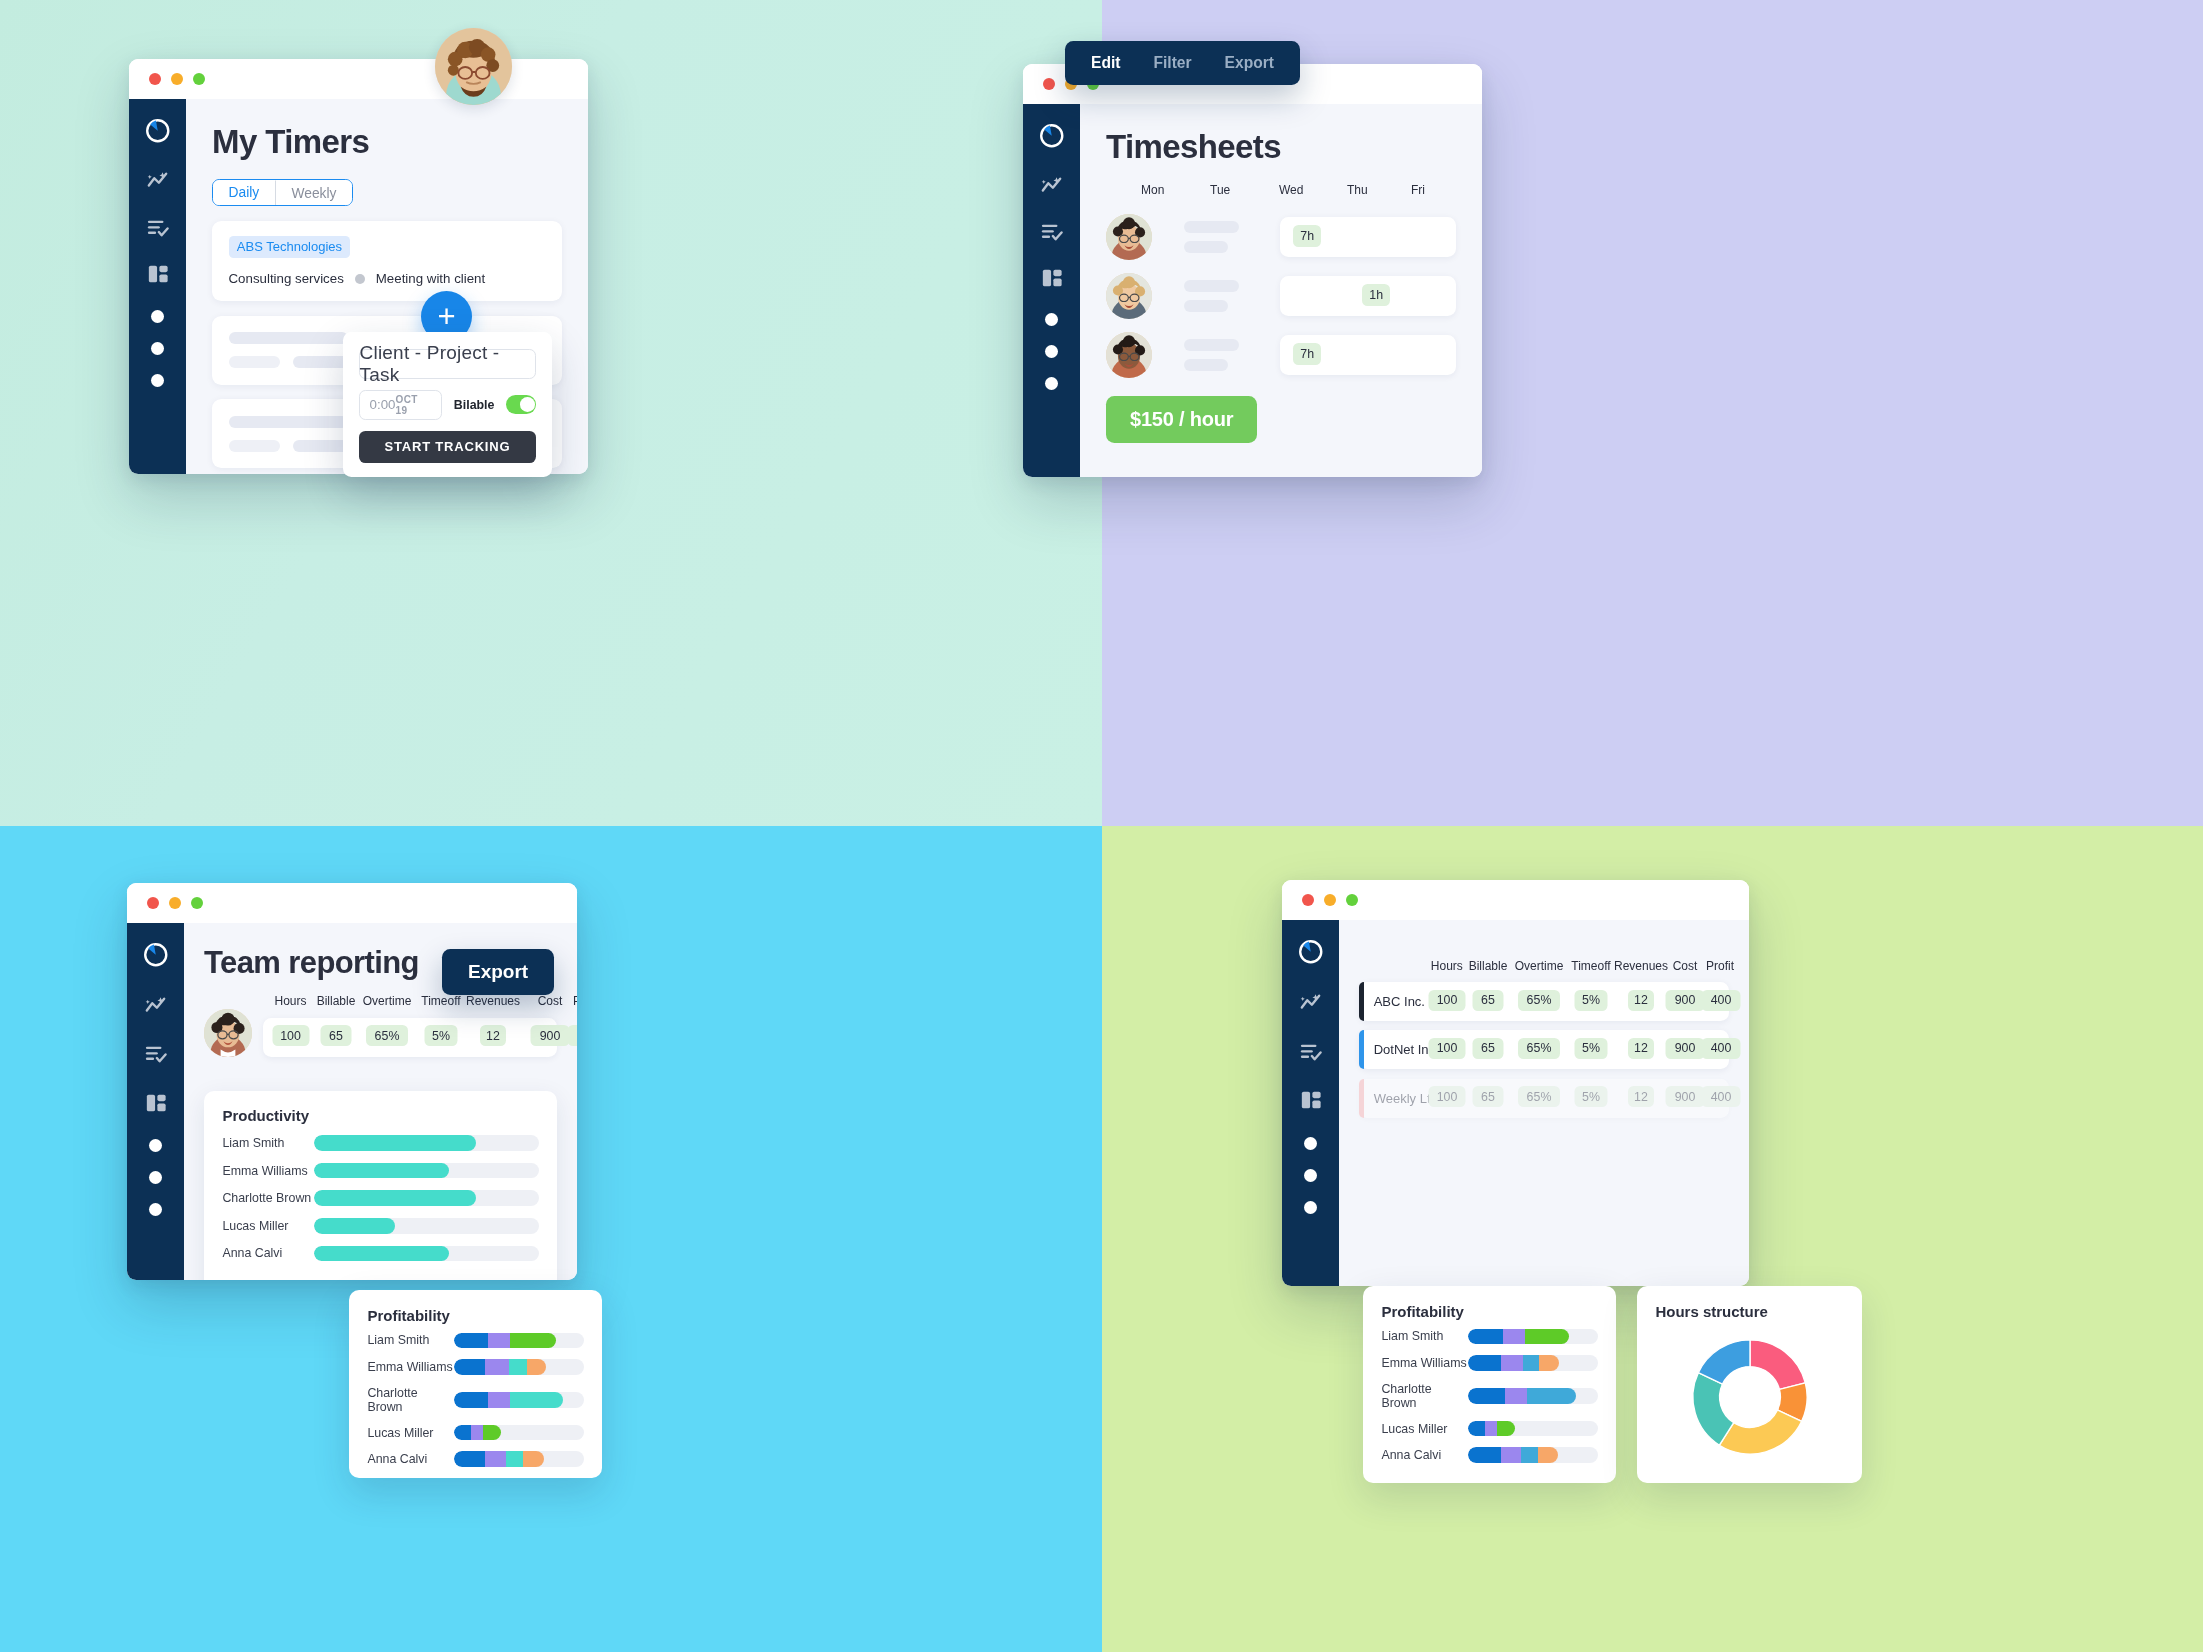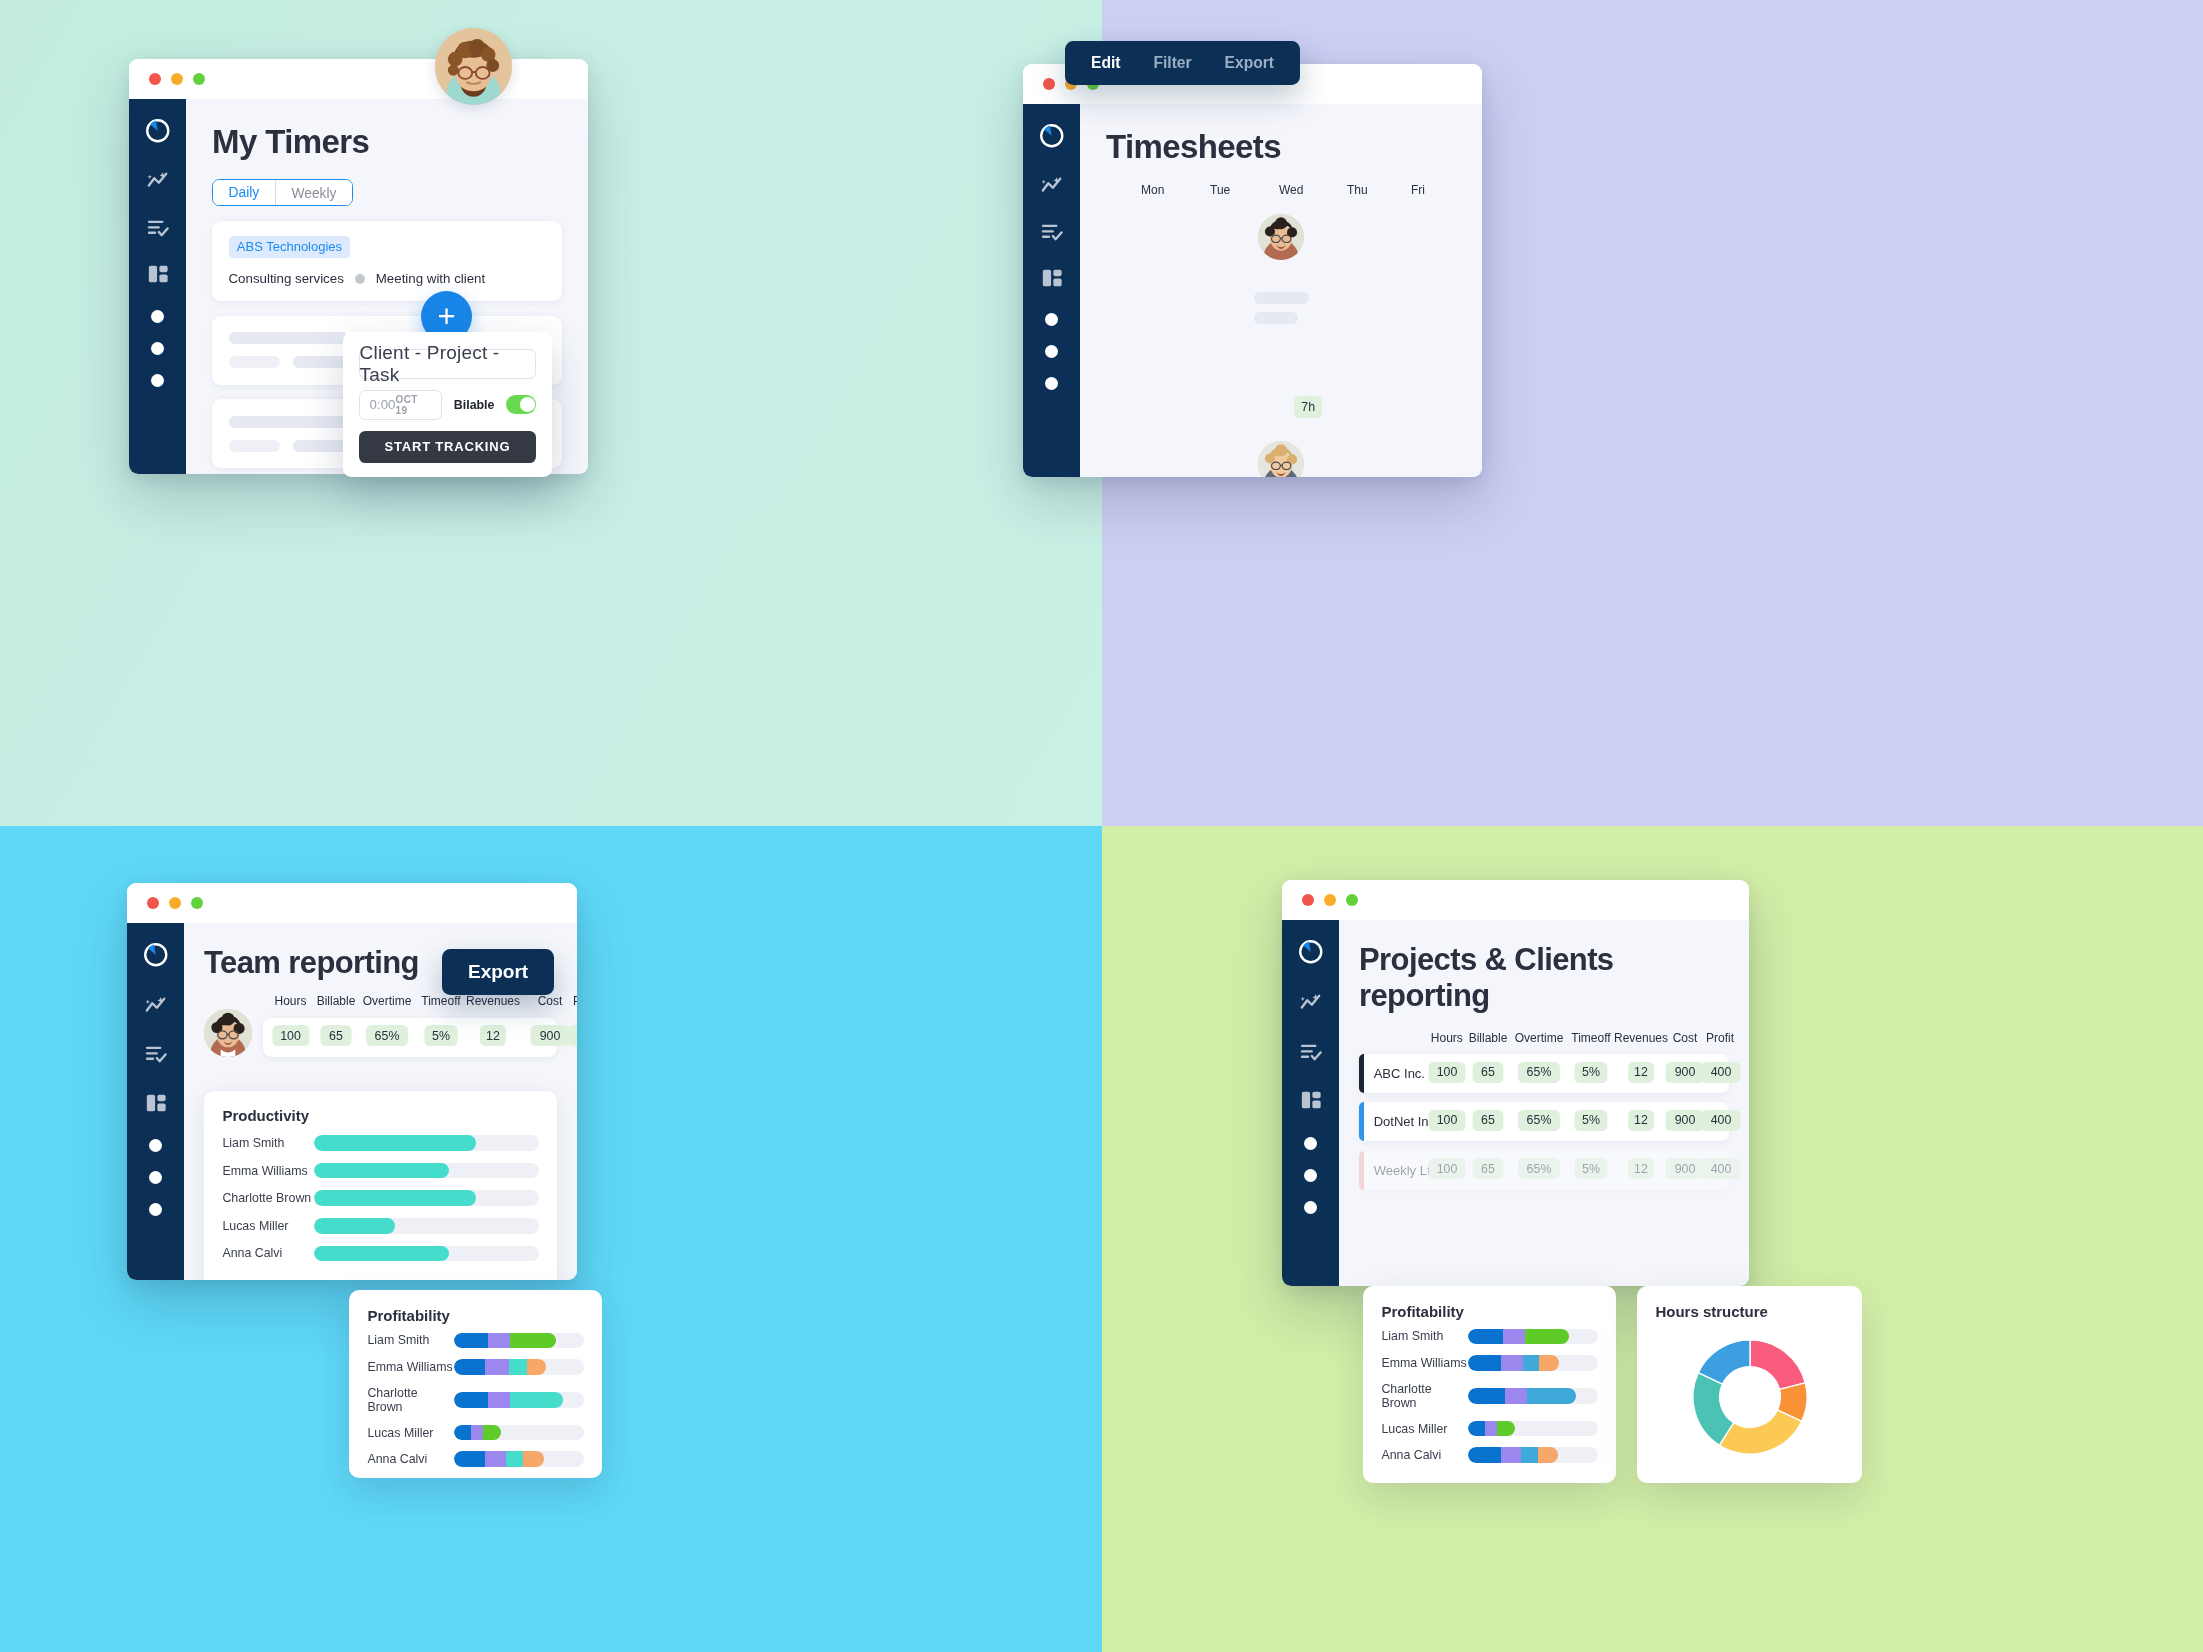--- a/index.html
+++ b/index.html
@@ -76,21 +76,21 @@
   #win-ts { left:1023px; top:64px; width:459px; height:413px; }
   .tabbar { position:absolute; background:#0c3055; border-radius:8.3px; display:flex; align-items:center; gap:33px; padding:0 26px; height:44px;
             box-shadow:0 13px 31px rgba(12,48,85,.26); z-index:5; }
   .tabbar div { font-size:15.6px; color:#9aaec4;font-weight:bold; }
   .tabbar div.active { color:#fff; font-weight:700; }
   .daycols { position:relative; height:18.4px; margin-top:5.5px; }
   .daycols span { position:absolute; font-size:12px; color:#2b2f3e; }
   .tsrow { background:#fff; border-radius:8.3px; height:40px; position:relative; box-shadow:0 1.8px 6.4px rgba(20,40,80,.06); }
   .hbadge { position:absolute; top:8.3px; background:#dff1dc; color:#2b2f3e; font-size:12.4px; border-radius:5.5px;
             padding:3.7px 7.3px; min-width:27.5px; text-align:center; }
-  .tsline { display:flex; align-items:center; gap:32px; margin-top:13px;flex-direction:column; }
+  .tsline { display:flex; align-items:center; gap:32px; margin-top:13px; }
   .rate { background:#73cb5d; color:#fff; border-radius:8.3px; font-size:20px; font-weight:700; padding:12px 24px;
           display:inline-block; letter-spacing:-0.2px; }
 
   
   #win-team { left:127px; top:883px; width:450px; height:397px; }
   .hdrs { position:relative; height:16.5px; }
   .hdrs span { position:absolute; font-size:12px; color:#2b2f3e; transform:translateX(-50%); }
   .statrow { background:#fff; border-radius:8.3px; height:39px; position:relative; box-shadow:0 1.8px 6.4px rgba(20,40,80,.06); }
   .sbadge { position:absolute; top:7.3px; background:#dff1dc; color:#2b2f3e; font-size:12.4px; border-radius:5.5px;
             padding:3.7px 0; text-align:center; transform:translateX(-50%); }
@@ -586,21 +586,20 @@
           </svg>
         </div>
       <div class="sb-spacer"></div>
       <div class="sb-dots" style="margin-bottom:72px">
         <div class="sb-dot"></div>
         <div class="sb-dot"></div>
         <div class="sb-dot"></div>
       </div>
     </div>
     <div class="content" style="padding:22px 20px 0">
-      <h1 class="page sm">Projects &amp; Clients reporting</h1>
       <div class="hdrs" style="margin-top:16.5px; margin-left:86px" id="proj-hdrs">
           <span style="left: 1.8px;">Hours</span>
           <span style="left: 43px;">Billable</span>
           <span style="left: 94px;">Overtime</span>
           <span style="left: 146px;">Timeoff</span>
           <span style="left: 196px;">Revenues</span>
           <span style="left: 240px;">Cost</span>
           <span style="left: 275px;">Profit</span>
         </div>
       <div id="proj-rows" style="margin-top:7.3px">

